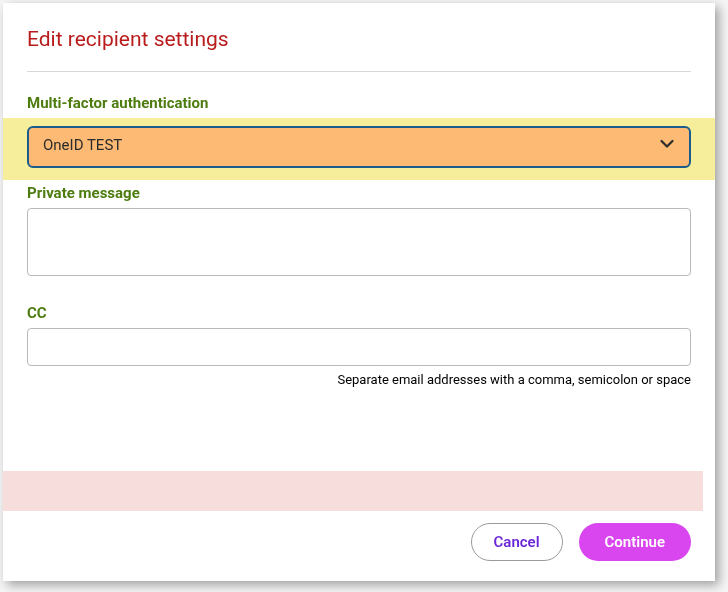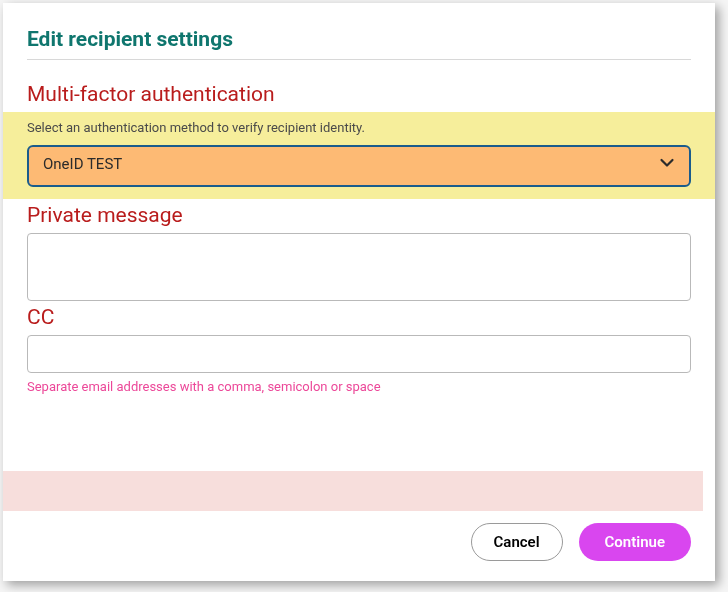--- a/index.html
+++ b/index.html
@@ -18,33 +18,33 @@
       background: #ffffff;
       width: 712px;
       height: 578px;
       margin: 3px 0 0 3px;
       padding: 24px 24px 0 24px;
       box-shadow: 4px 4px 10px rgba(0,0,0,0.35);
       position: relative;
     }
     .dialog-title {
       font-size: 21px;
-      font-weight: 700;
-      color: #0f766e;
-      margin-bottom: 8px;
+      font-weight: 400;
+      color: #b91c1c;
+      margin-bottom: 20px;
     }
     .hr {
       border: none;
       border-top: 1px solid #d8d8d8;
       margin-bottom: 22px;
     }
     .section-label {
-      font-size: 21px;
-      font-weight: 400;
-      color: #b91c1c;
+      font-size: 15px;
+      font-weight: 700;
+      color: #4d7c0f;
       margin-bottom: 6px;
     }
     .mfa-block {
       margin-left: -24px;
       margin-right: -24px;
       background: #f6ee9b;
       padding: 8px 24px 12px 24px;
       margin-bottom: 4px;
     }
     .helper-text {
@@ -87,35 +87,36 @@
       width: 100%;
       height: 68px;
       border: 1px solid #b9b9b9;
       border-radius: 4px;
       padding: 8px 10px;
       font-size: 14px;
       font-family: inherit;
       resize: none;
     }
     .cc-block {
-      margin-top: 0;
+      margin-top: 24px;
     }
     .text-input {
       width: 100%;
       height: 38px;
       border: 1px solid #b9b9b9;
       border-radius: 4px;
       padding: 0 10px;
       font-size: 14px;
       font-family: inherit;
       margin-bottom: 6px;
     }
     .hint-text {
       font-size: 13px;
-      color: #ec4899;
+      color: #000000;
+      text-align: right;
     }
     .pink-bar {
       position: absolute;
       left: 0;
       right: 12px;
       top: 468px;
       height: 40px;
       background: #f7dedc;
     }
     .footer {
@@ -130,42 +131,41 @@
       height: 38px;
       border-radius: 19px;
       padding: 0 22px;
       font-size: 15px;
       font-weight: 600;
       cursor: pointer;
       font-family: inherit;
     }
     .btn-secondary {
       background: #ffffff;
-      color: #000000;
+      color: #6d28d9;
       border: 1.5px solid #9a9a9a;
     }
     .btn-primary {
       background: #d946ef;
       color: #ffffff;
       border: none;
       padding: 0 26px;
     }
   </style>
 </head>
 <body>
 
 <div class="dialog">
 
   <h1 class="dialog-title">Edit recipient settings</h1>
   <hr class="hr">
 
   <div class="section-label">Multi-factor authentication</div>
 
   <div class="mfa-block">
-    <div class="helper-text">Select an authentication method to verify recipient identity.</div>
     <div class="select-wrap">
       <div class="select" role="button" tabindex="0">
         <span>OneID TEST</span>
       </div>
       <span class="select-caret">
         <svg width="16" height="16" viewBox="0 0 16 16">
             <path d="M2.5 5 L8 10.5 L13.5 5" stroke="#2b2b2b" stroke-width="2.2" fill="none" stroke-linecap="round" stroke-linejoin="round"></path>
           </svg>
       </span>
     </div>

